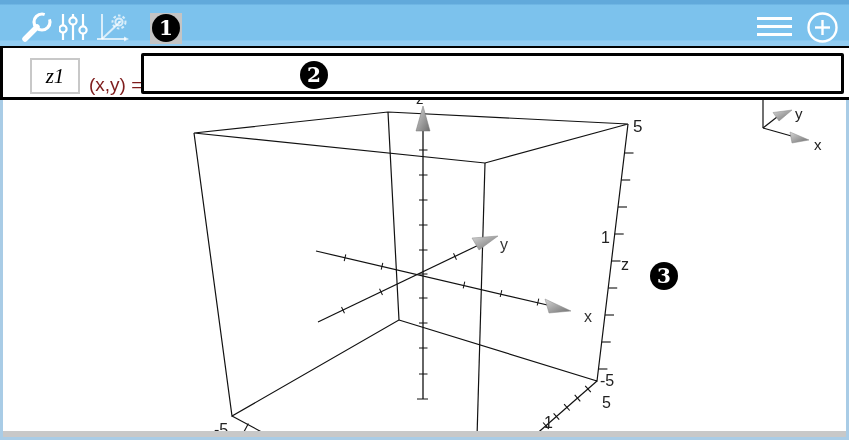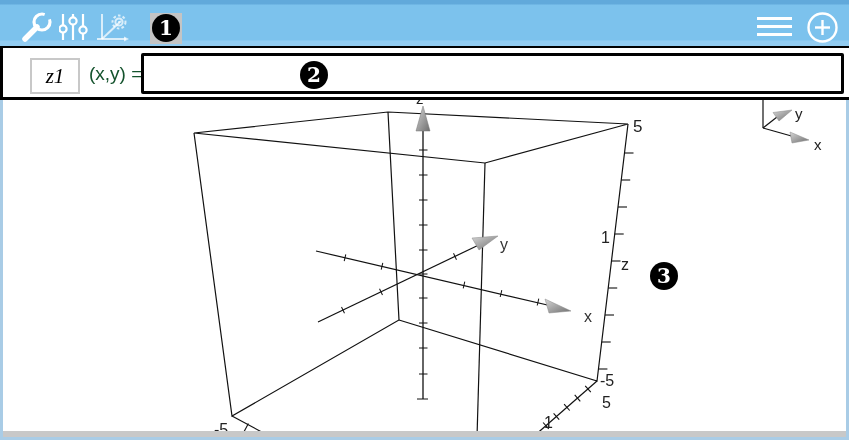--- a/index.html
+++ b/index.html
@@ -33,22 +33,22 @@
     position:absolute;left:0;top:46px;width:849px;height:54px;box-sizing:border-box;
     background:#fff;border-top:2px solid #000;border-bottom:3px solid #000;border-left:3px solid #000;
   }
   .fn-box{
     position:absolute;left:27px;top:10px;width:50px;height:36px;box-sizing:border-box;
     border:2px solid #c8c8c8;background:#fff;
     display:flex;align-items:center;justify-content:center;
     font-family:"Liberation Serif",serif;font-style:italic;font-size:21px;color:#000;
   }
   .fn-args{
-    position:absolute;left:86px;top:1px;height:56px;line-height:49px;
-    font-size:19px;color:#14532d;white-space:pre;
+    position:absolute;left:86px;top:12px;height:56px;line-height:49px;
+    font-size:19px;color:#7f1d1d;white-space:pre;
   }
   .expr-input{
     position:absolute;left:138px;top:5px;width:703px;height:41px;box-sizing:border-box;
     border:3px solid #000;border-radius:2px;background:#fff;
   }
 
   
   .graph-area{
     position:absolute;left:0;top:100px;width:849px;height:340px;background:#fff;overflow:hidden;
   }

